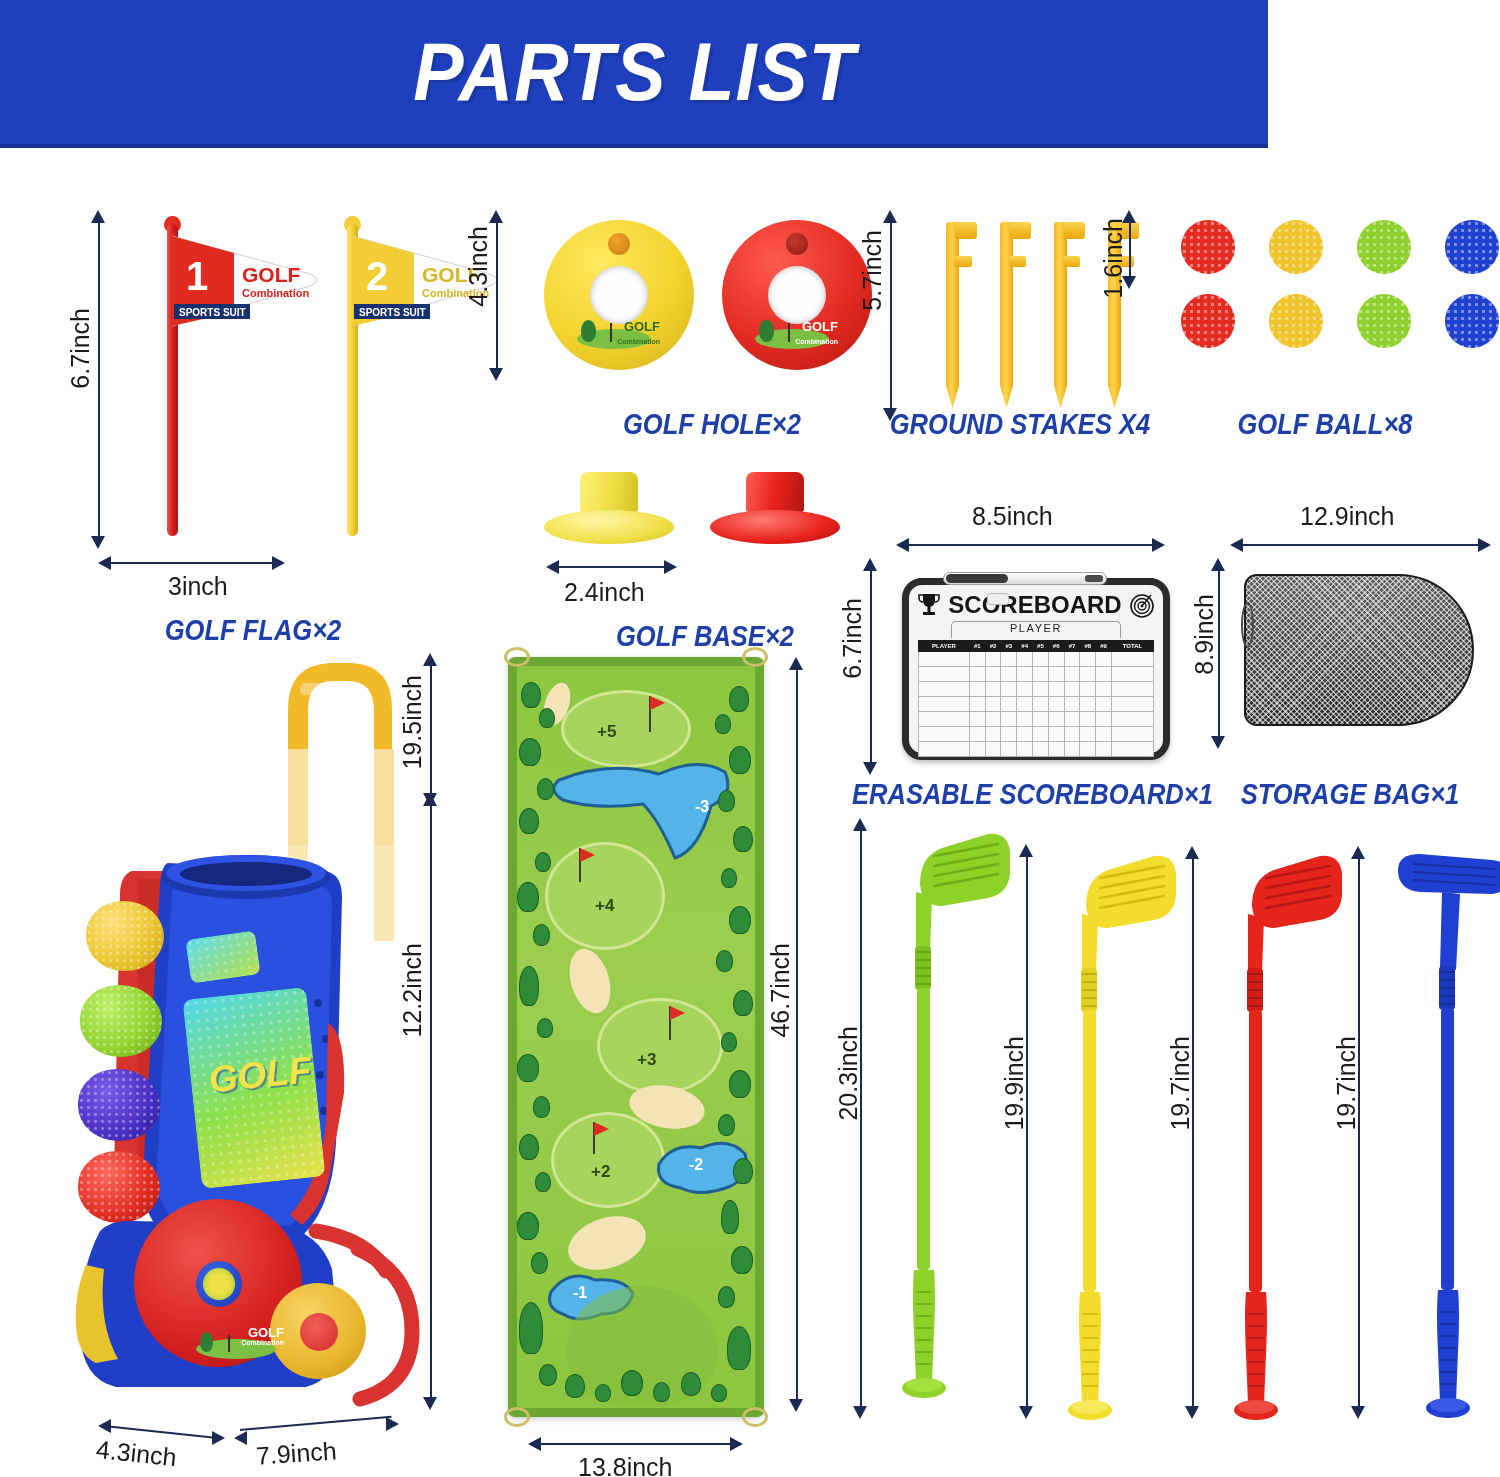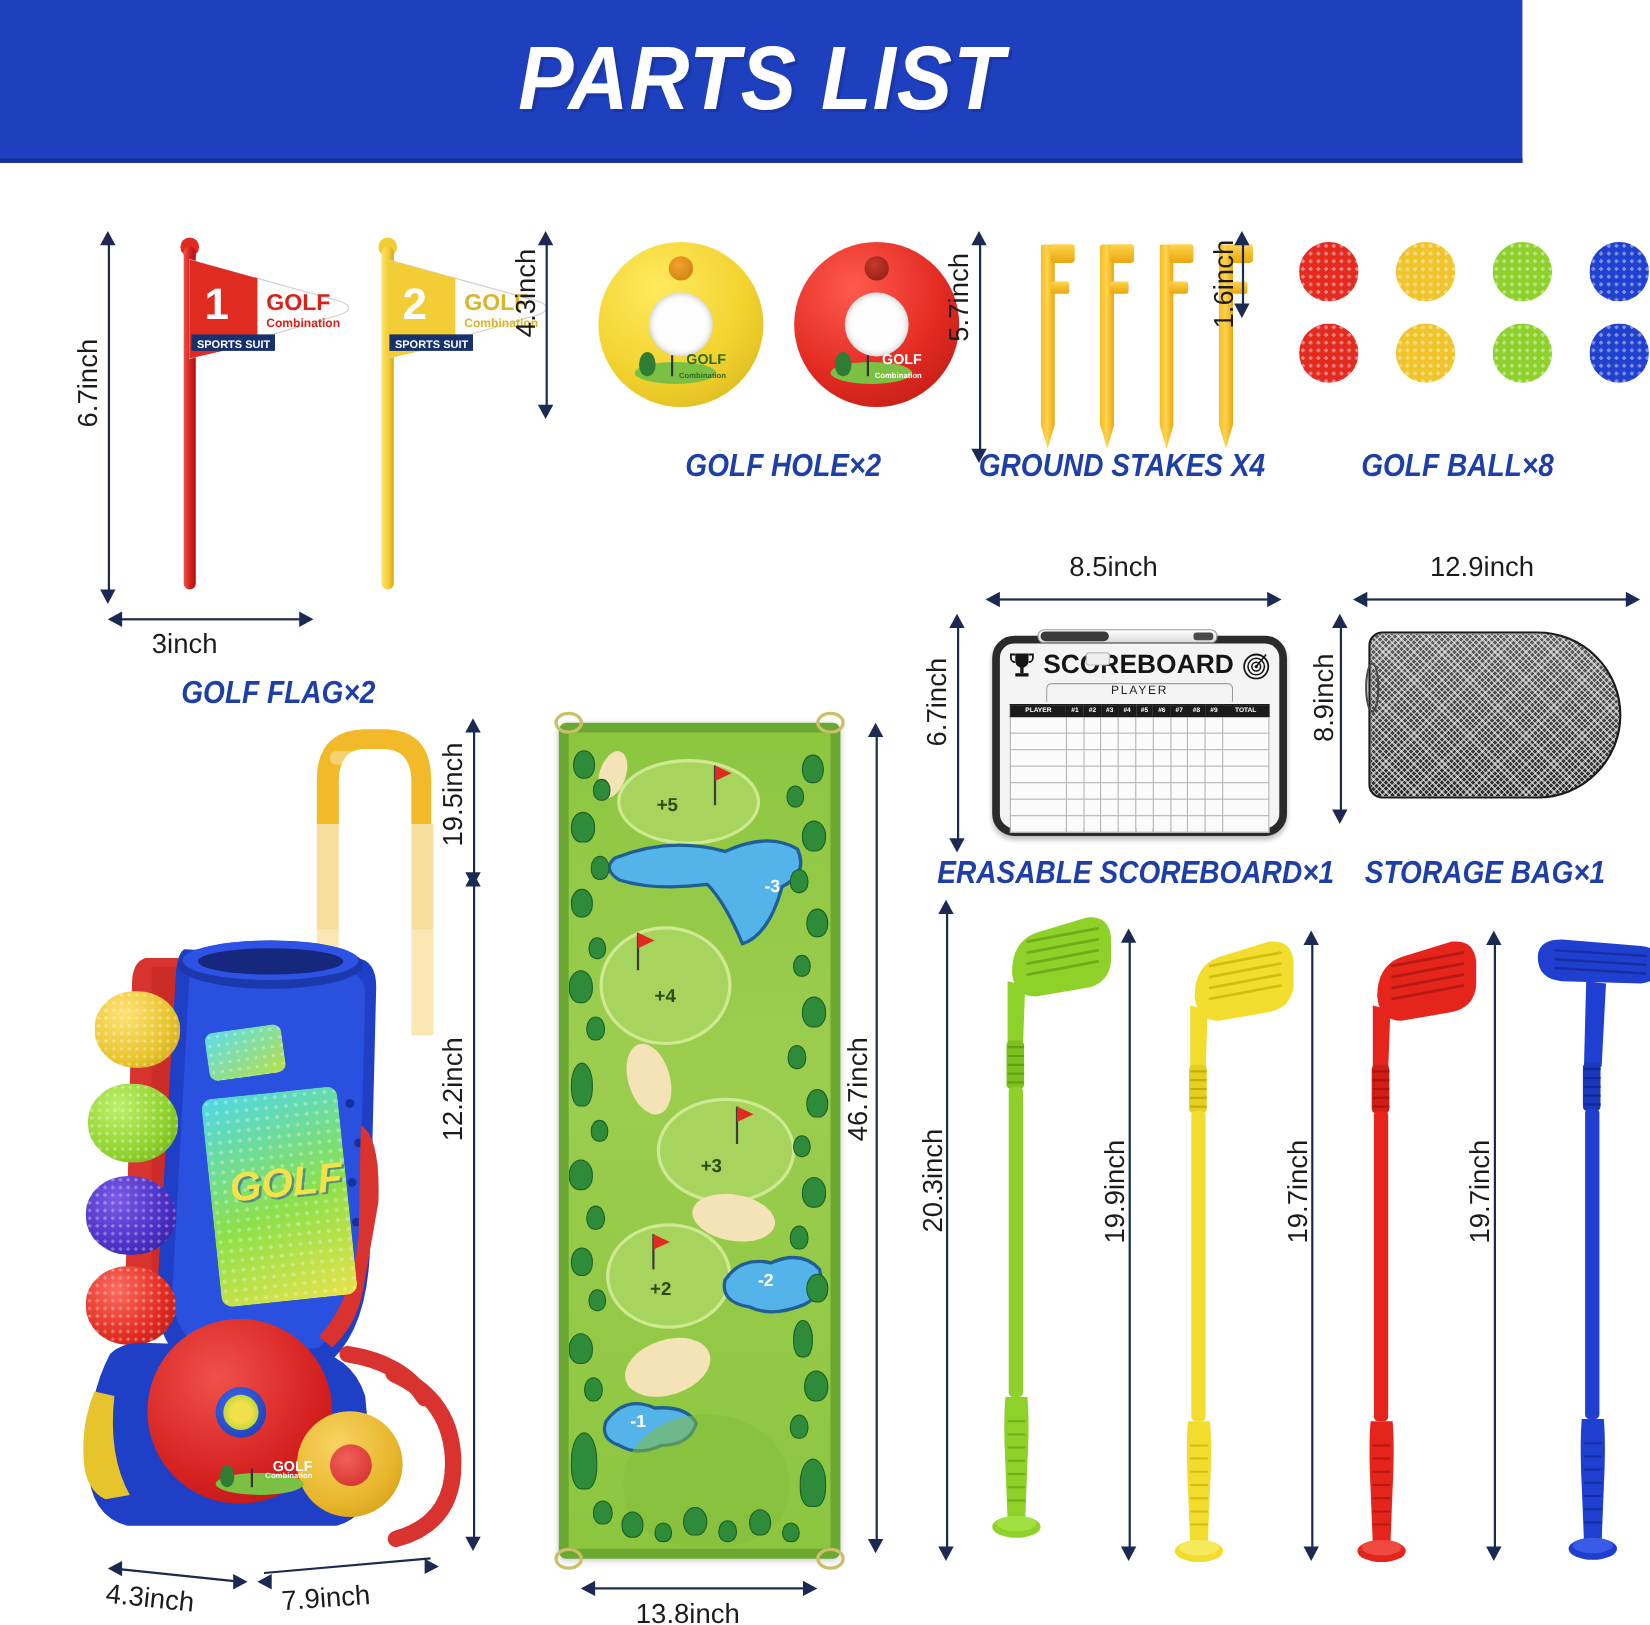--- a/index.html
+++ b/index.html
@@ -6,21 +6,21 @@
   body {
     width: 1500px; height: 1477px;
     background: #ffffff;
     font-family: "Liberation Sans", sans-serif;
     overflow: hidden;
     position: relative;
   }
 
   
   .header {
-    width: 1384px; height: 148px;
+    width: 1268px; height: 148px;
     background: #1e3fbe;
     display: flex; align-items: center; justify-content: center;
     border-bottom: 4px solid #16309a;
   }
   .header-title {
     color: #ffffff;
     font-size: 82px;
     font-weight: bold;
     font-style: italic;
     letter-spacing: 1px;
@@ -247,21 +247,21 @@
       <div class="vline" style="left:28px; top:14px; height:316px;"></div>
       <div class="ar ar-u" style="left:21px; top:2px;"></div>
       <div class="ar ar-d" style="left:21px; top:328px;"></div>
       <div class="dim-v-text" style="position:absolute; left:-4px; top:100px; transform:rotate(180deg);">6.7inch</div>
     </div>
 
     <div>
       <div class="hline" style="left:34px; top:354px; width:176px;"></div>
       <div class="ar ar-l" style="left:28px; top:348px;"></div>
       <div class="ar ar-r" style="left:202px; top:348px;"></div>
-      <div class="dim-text" style="position:absolute; left:68px; top:364px;">3inch</div>
+      <div class="dim-text" style="position:absolute; left:98px; top:364px;">3inch</div>
     </div>
 
     <div style="position:absolute; left:50px; top:8px; width:170px; height:320px;">
       <div class="flagknob" style="left:44px; top:0; background:#e02b20;"></div>
       <div class="flagpole" style="left:47px; top:8px; height:312px; background:linear-gradient(90deg,#f0524a,#d41f1f 55%,#b01212);"></div>
       <svg width="170" height="110" style="position:absolute; left:52px; top:18px;">
         <path d="M0,2 L138,40 Q152,46 138,52 L0,92 Z" fill="#fdfdfd" stroke="#cfcfcf" stroke-width="1"></path>
         <path d="M0,2 L62,19 L62,78 L0,92 Z" fill="#e02b20"></path>
         <text x="14" y="56" font-family="Liberation Sans, sans-serif" font-size="40" font-weight="bold" fill="#ffffff">1</text>
         <text x="70" y="48" font-family="Liberation Sans, sans-serif" font-size="21" font-weight="bold" fill="#d8231c">GOLF</text>
@@ -372,20 +372,39 @@
     <div class="ball" style="left:262px; top:12px; background-color:#8fd12c;"></div>
     <div class="ball" style="left:350px; top:12px; background-color:#2040cf;"></div>
     <div class="ball" style="left:86px;  top:86px; background-color:#e52b20;"></div>
     <div class="ball" style="left:174px; top:86px; background-color:#f0c52c;"></div>
     <div class="ball" style="left:262px; top:86px; background-color:#8fd12c;"></div>
     <div class="ball" style="left:350px; top:86px; background-color:#2040cf;"></div>
 
     <div class="label" style="position:absolute; left:40px; top:200px; width:380px;">GOLF BALL×8</div>
   </div>
 
+  <div class="item" style="left:520px; top:310px; width:330px; height:240px;">
+    <div class="base-wrap" style="left:24px; top:14px;">
+      <div class="base-top" style="background:linear-gradient(100deg,#fff07a,#f2e04a 50%,#d4c21f);"></div>
+      <div class="base-flange" style="background:radial-gradient(ellipse at 40% 30%,#fff7a8,#f2e04a 60%,#cfbc1c);"></div>
+    </div>
+    <div class="base-wrap" style="left:190px; top:14px;">
+      <div class="base-top" style="background:linear-gradient(100deg,#ff5f55,#e8231c 50%,#b21510);"></div>
+      <div class="base-flange" style="background:radial-gradient(ellipse at 40% 30%,#ff7a70,#e8231c 60%,#ab130e);"></div>
+    </div>
+
+    <div>
+      <div class="hline" style="left:32px; top:108px; width:120px;"></div>
+      <div class="ar ar-l" style="left:26px; top:102px;"></div>
+      <div class="ar ar-r" style="left:144px; top:102px;"></div>
+      <div class="dim-text" style="position:absolute; left:44px; top:120px;">2.4inch</div>
+    </div>
+
+    <div class="label" style="position:absolute; left:40px; top:162px; width:290px;">GOLF BASE×2</div>
+  </div>
 
   <div class="item" style="left:840px; top:330px; width:380px; height:300px;">
     <div>
       <div class="hline" style="left:62px; top:66px; width:258px;"></div>
       <div class="ar ar-l" style="left:56px; top:60px;"></div>
       <div class="ar ar-r" style="left:312px; top:60px;"></div>
       <div class="dim-text" style="position:absolute; left:132px; top:24px;">8.5inch</div>
     </div>
     <div>
       <div class="vline" style="left:30px; top:92px; height:194px;"></div>

